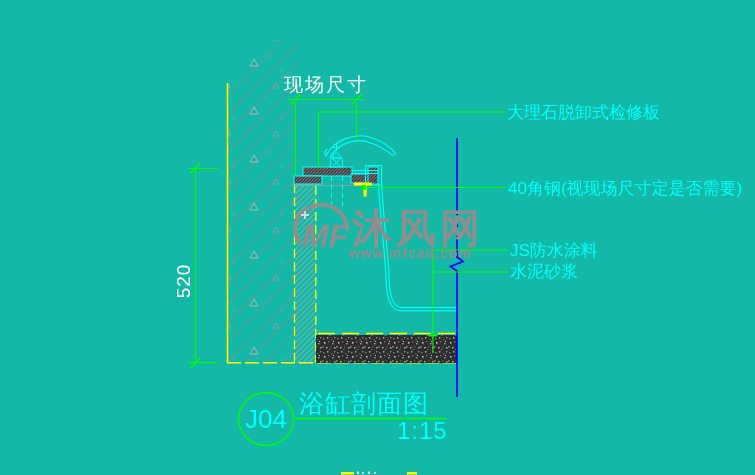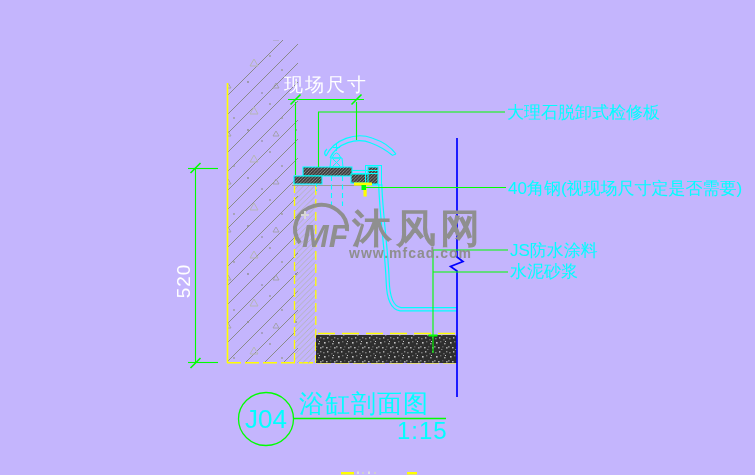--- a/index.html
+++ b/index.html
@@ -1,16 +1,16 @@
 <!DOCTYPE html>
 <html><head>
 <meta charset="utf-8">
 <style>
   html,body{margin:0;padding:0;background:#000;}
-  .canvas{position:relative;width:755px;height:475px;background:#c4b5fd;overflow:hidden;
+  .canvas{position:relative;width:755px;height:475px;background:#14b8a6;overflow:hidden;
           font-family:"Liberation Sans", sans-serif;}
   svg text{font-family:"Liberation Sans", sans-serif;}
 </style>
 </head>
 <body>
 
 <div class="canvas">
 <svg width="755" height="475" viewBox="0 0 755 475">
   <defs>
 

